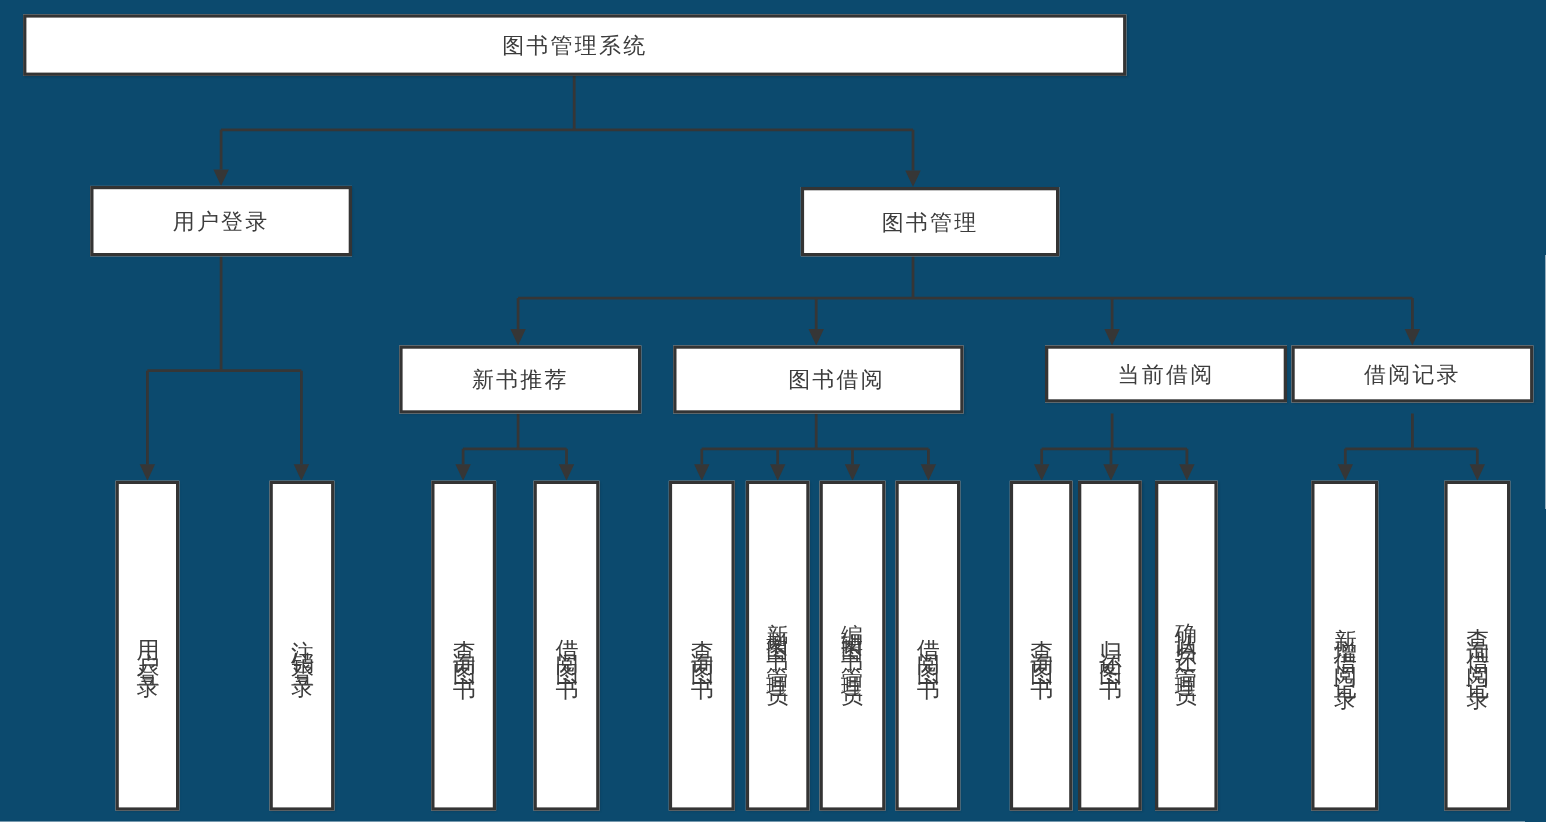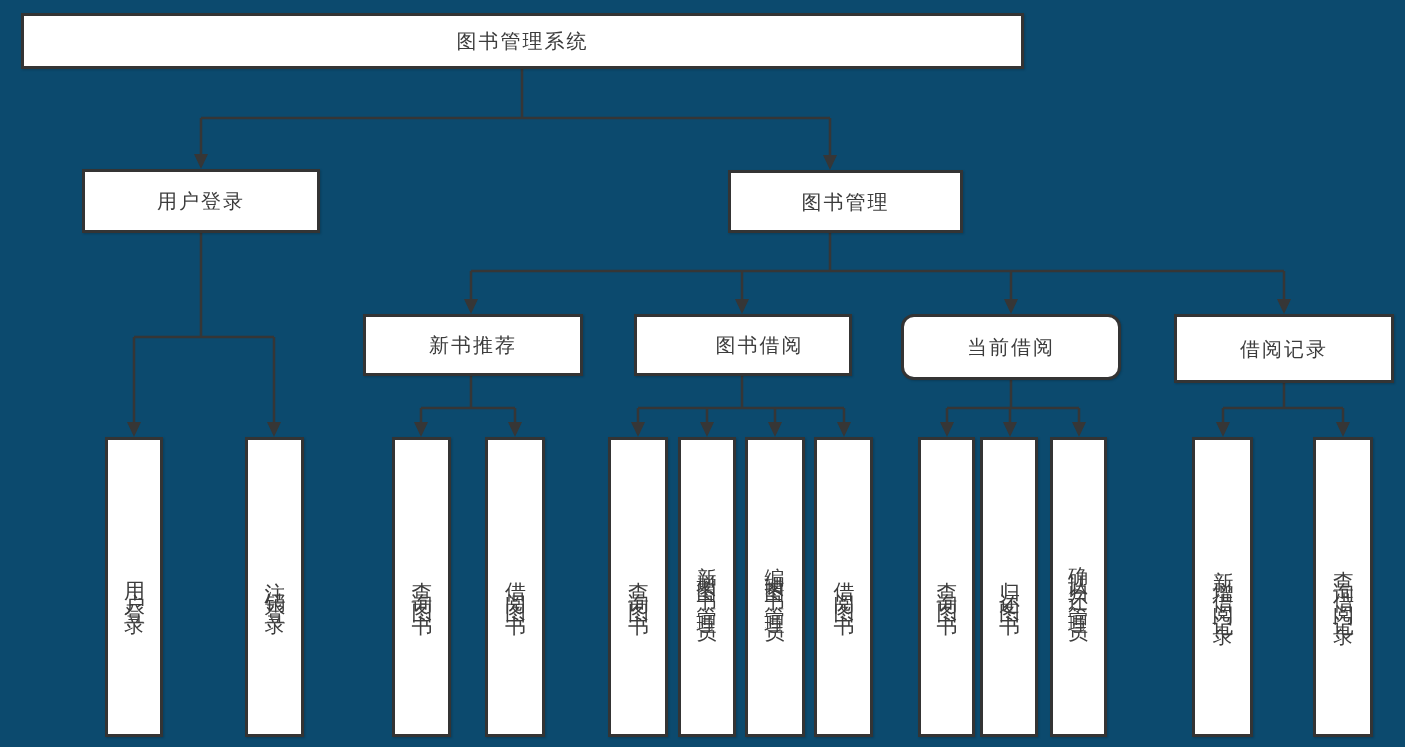--- a/index.html
+++ b/index.html
@@ -68,23 +68,23 @@
     <polygon points="1216,422 1230,422 1223,437"></polygon>
     <polygon points="1336,422 1350,422 1343,437"></polygon>
   </svg>
 
   <div class="box" style="left:21px;top:13px;width:1003px;height:56px;">图书管理系统</div>
 
   <div class="box" style="left:82px;top:169px;width:238px;height:64px;">用户登录</div>
   <div class="box" style="left:712px;top:170px;width:235px;height:63px;margin-left:16px;">图书管理</div>
 
   <div class="box" style="left:363px;top:314px;width:220px;height:62px;">新书推荐</div>
-  <div class="box" style="left:634px;top:314px;width:218px;height:62px;padding-left:33px;">图书借阅</div>
-  <div class="box" style="left:901px;top:314px;width:220px;height:66px;border-radius:13px;">当前借阅</div>
-  <div class="box" style="left:1174px;top:314px;width:220px;height:69px;">借阅记录</div>
+  <div class="box" style="left:612px;top:314px;width:264px;height:62px;padding-left:33px;">图书借阅</div>
+  <div class="box" style="left:950px;top:314px;width:220px;height:52px;">当前借阅</div>
+  <div class="box" style="left:1174px;top:314px;width:220px;height:52px;">借阅记录</div>
 
   <div class="box v" style="left:105px;top:437px;width:58px;height:300px;">用户登录</div>
   <div class="box v" style="left:245px;top:437px;width:59px;height:300px;">注销登录</div>
 
   <div class="box v" style="left:392px;top:437px;width:59px;height:300px;">查询图书</div>
   <div class="box v" style="left:485px;top:437px;width:60px;height:300px;">借阅图书</div>
 
   <div class="box v" style="left:608px;top:437px;width:60px;height:300px;">查询图书</div>
   <div class="box v long" style="left:678px;top:437px;width:58px;height:300px;">新增图书（管理员）</div>
   <div class="box v long" style="left:745px;top:437px;width:60px;height:300px;">编辑图书（管理员）</div>

